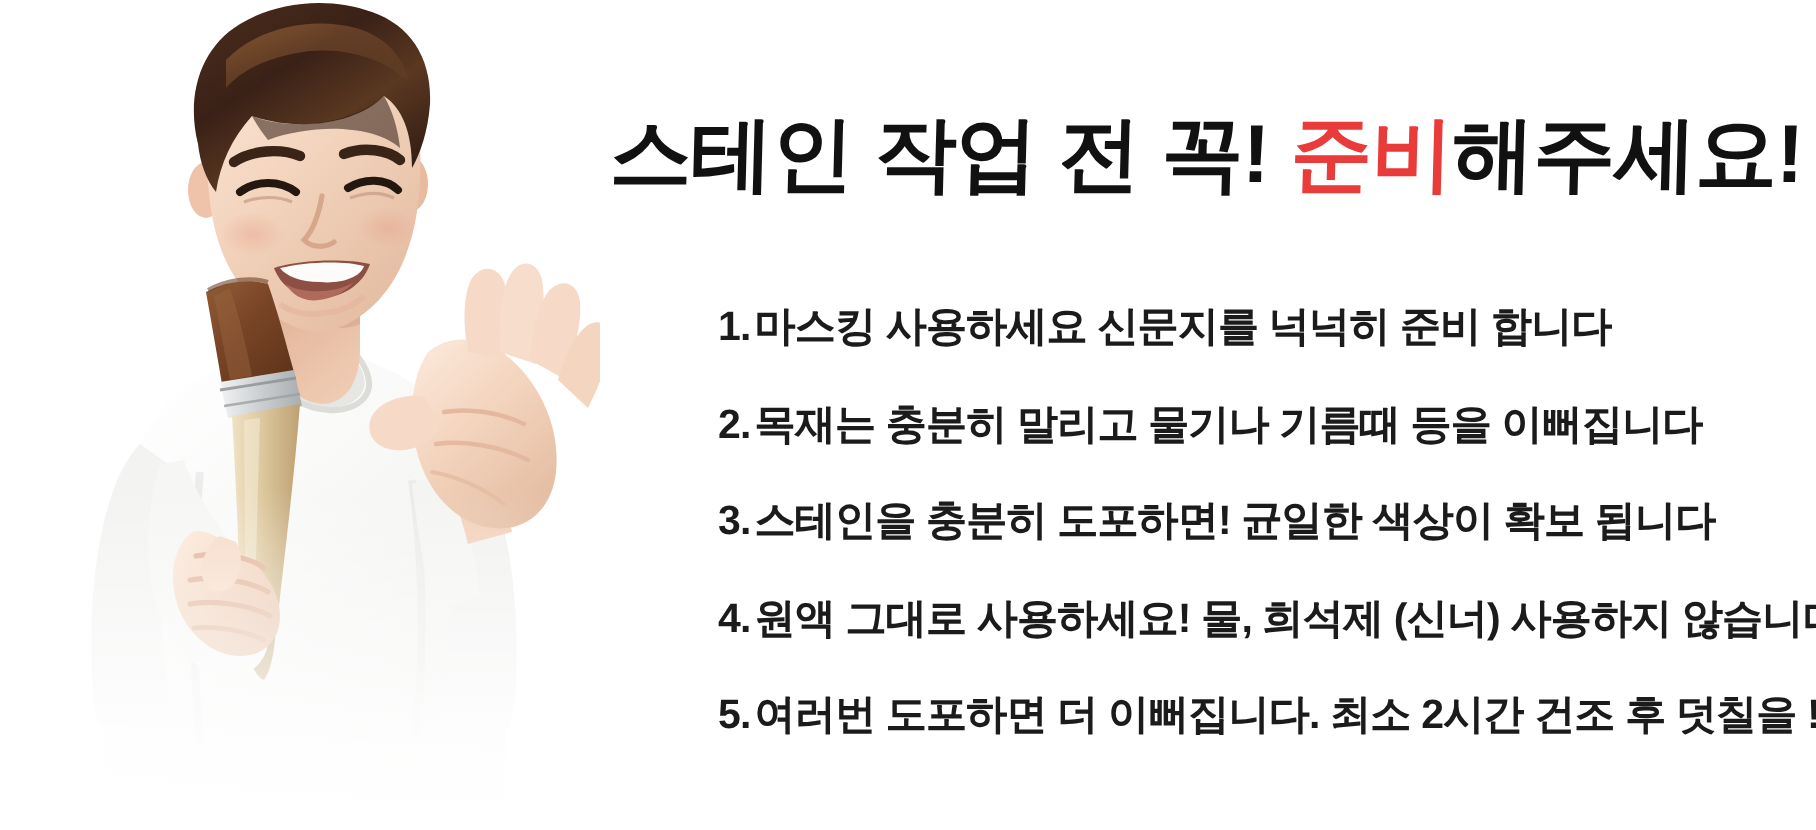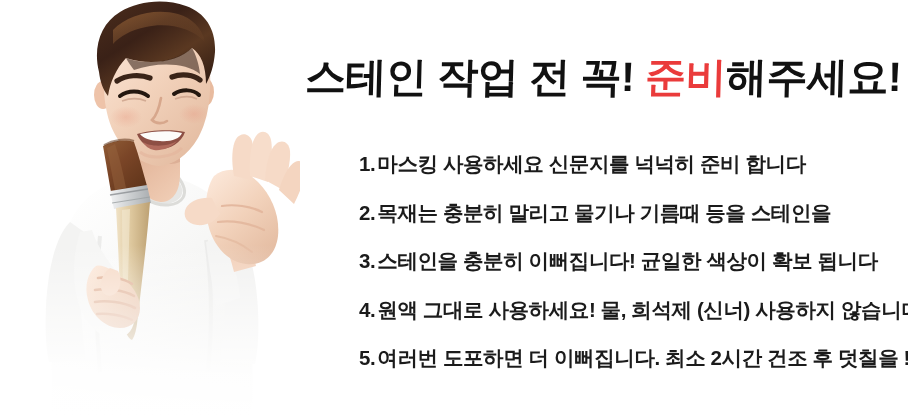--- a/index.html
+++ b/index.html
@@ -281,24 +281,24 @@
 
     <div class="headline">
       <span>스테인 작업 전 꼭! </span><span class="accent">준비</span><span>해주세요!</span>
     </div>
 
     <ol class="steps">
       <li class="step">
         <span class="step-num">1.</span><span>마스킹 사용하세요 신문지를 넉넉히 준비 합니다</span>
       </li>
       <li class="step">
-        <span class="step-num">2.</span><span>목재는 충분히 말리고 물기나 기름때 등을 스테인을</span>
-      </li>
-      <li class="step">
-        <span class="step-num">3.</span><span>스테인을 충분히 이뻐집니다! 균일한 색상이 확보 됩니다</span>
+        <span class="step-num">2.</span><span>목재는 충분히 말리고 물기나 기름때 등을 이뻐집니다</span>
+      </li>
+      <li class="step">
+        <span class="step-num">3.</span><span>스테인을 충분히 도포하면! 균일한 색상이 확보 됩니다</span>
       </li>
       <li class="step">
         <span class="step-num">4.</span><span>원액 그대로 사용하세요! 물, 희석제 (신너) 사용하지 않습니다</span>
       </li>
       <li class="step">
         <span class="step-num">5.</span><span>여러번 도포하면 더 이뻐집니다. 최소 2시간 건조 후 덧칠을 !</span>
       </li>
     </ol>
 
   </div>

